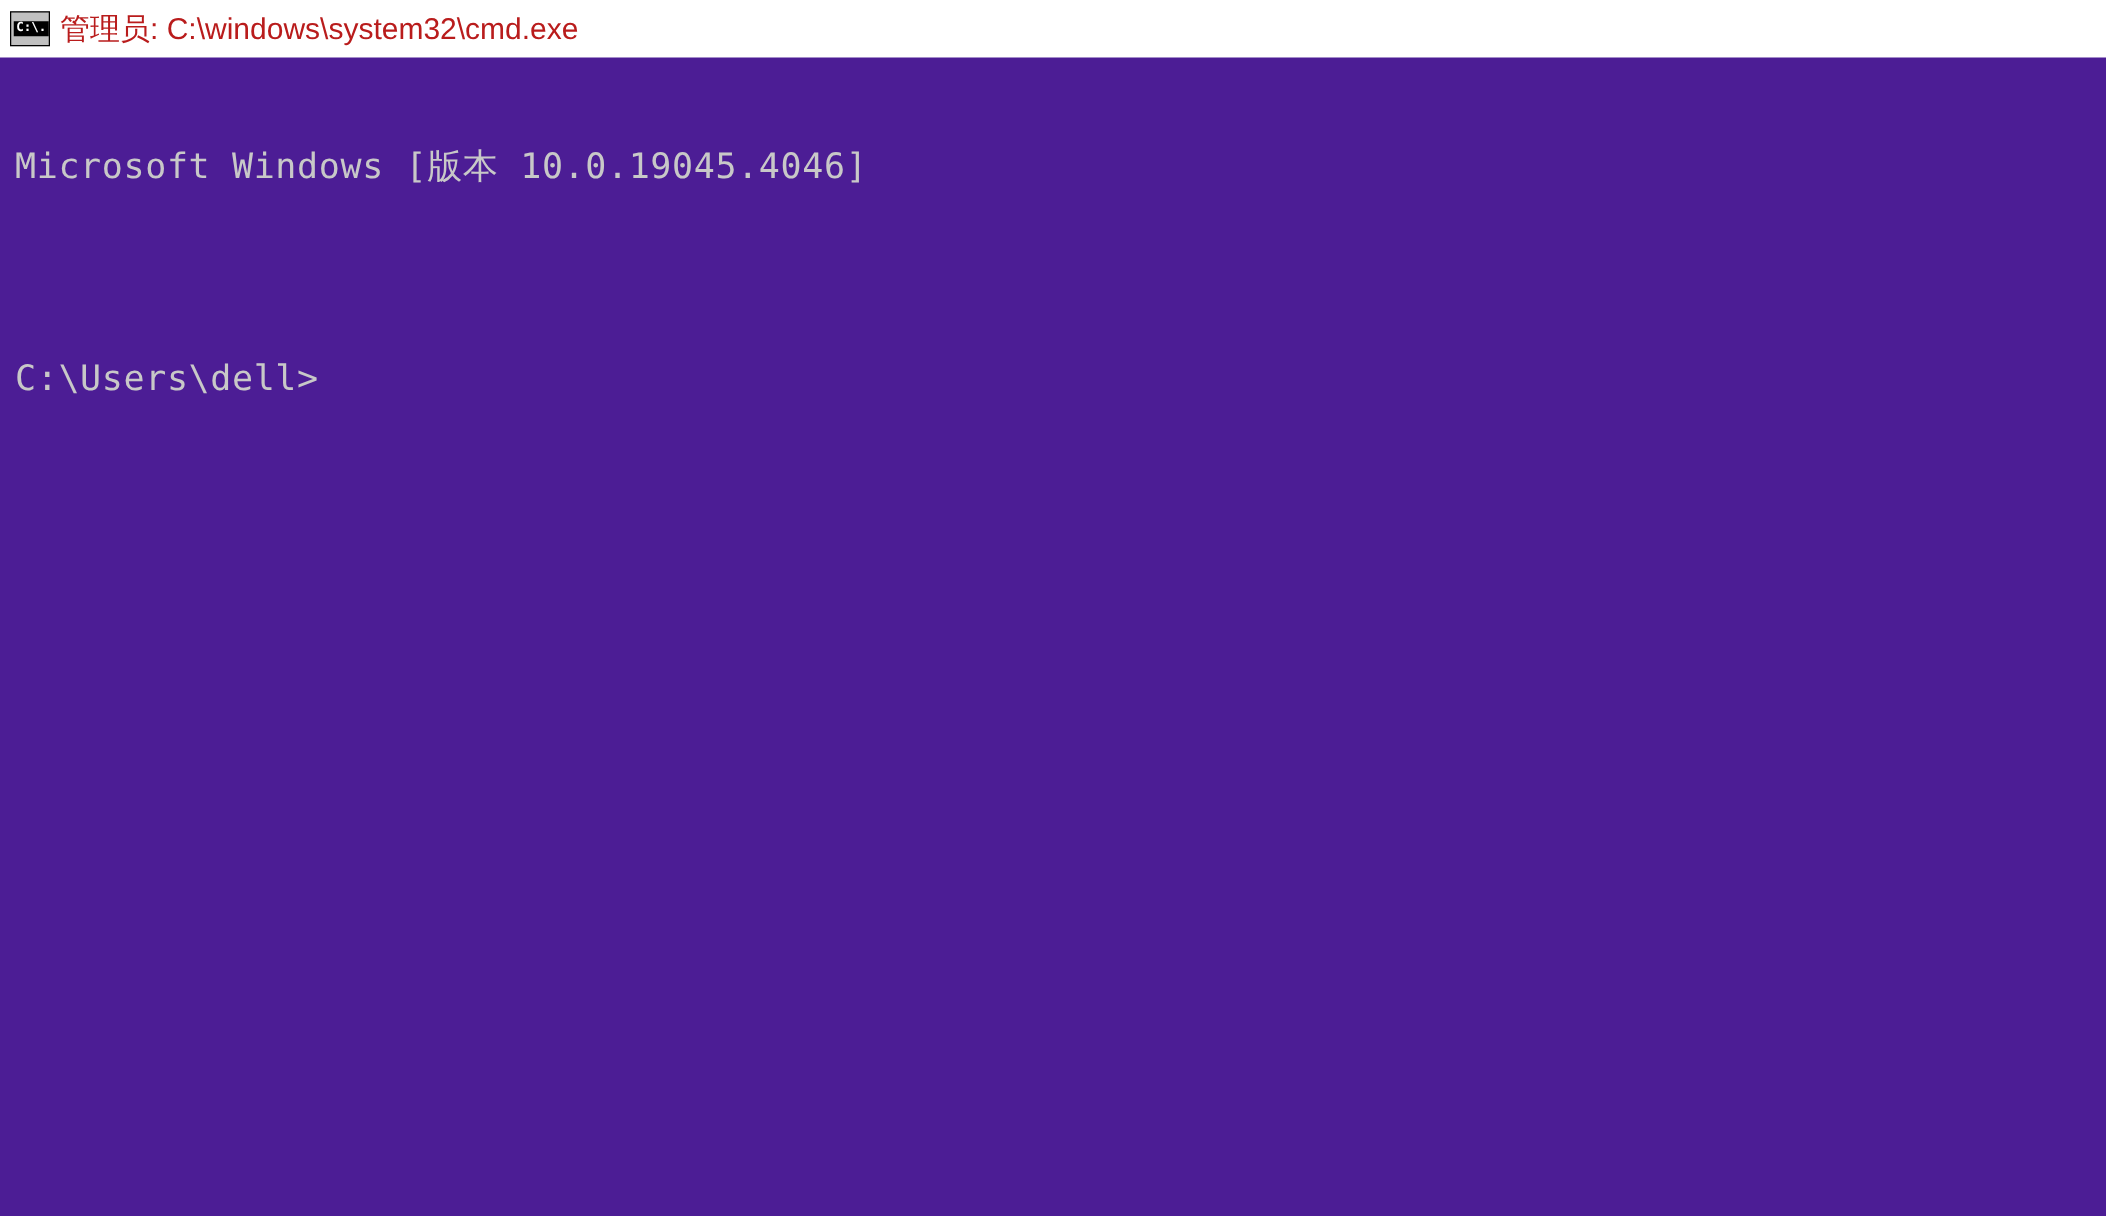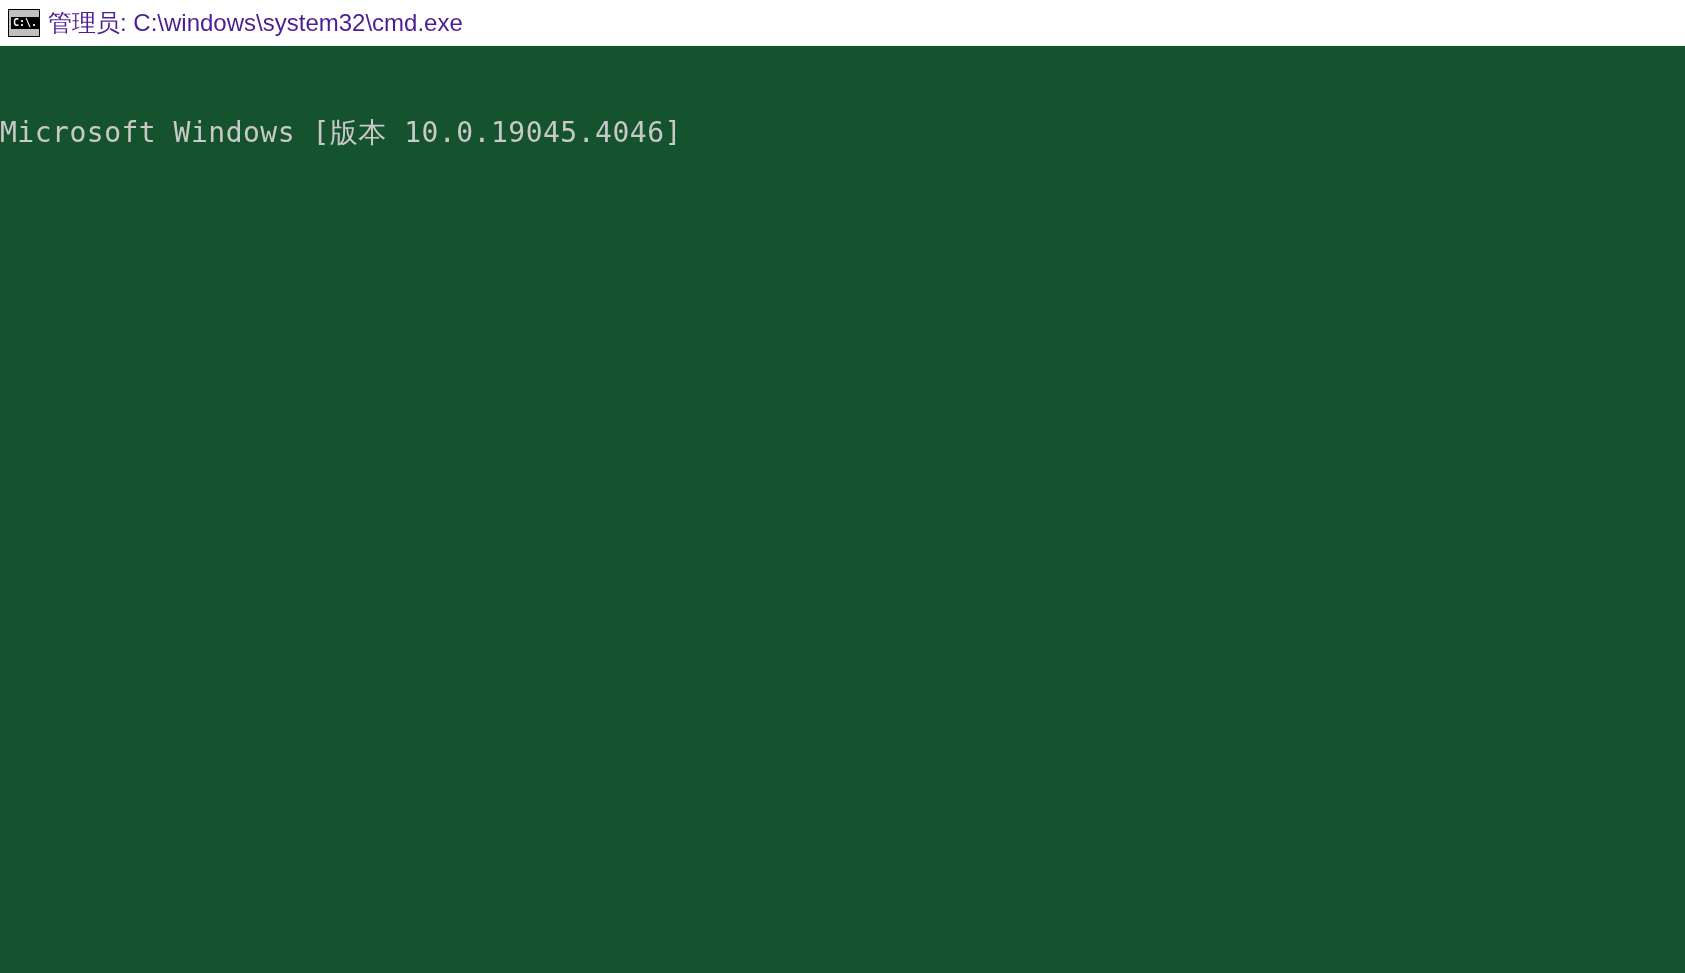--- a/index.html
+++ b/index.html
@@ -37,32 +37,32 @@
       background: #000000;
       color: #ffffff;
       font-size: 10px;
       font-weight: bold;
       font-family: "Consolas", monospace;
       padding: 0 2px;
       line-height: 12px;
     }
     .title-text {
       font-size: 24px;
-      color: #4c1d95;
+      color: #b91c1c;
       font-weight: 400;
     }
     .terminal {
       width: 100%;
       height: calc(973px - 46px);
-      background: #14532d;
+      background: #4c1d95;
       color: #c8c8c8;
       font-family: "NSimSun", "SimSun", "Consolas", monospace;
       font-size: 28px;
       line-height: 34px;
-      padding: 2px 0 0 0;
+      padding: 2px 0 0 12px;
       white-space: pre;
       letter-spacing: 0.5px;
     }
     .terminal-line {
       display: block;
     }
     .prompt-line {
       display: flex;
       align-items: center;
     }
@@ -82,13 +82,17 @@
 <div class="titlebar">
   <div class="cmd-icon">
     <span class="cmd-icon-inner">C:\.</span>
   </div>
   <span class="title-text">管理员: C:\windows\system32\cmd.exe</span>
 </div>
 
 <div class="terminal">
   <span class="terminal-line">Microsoft Windows [版本 10.0.19045.4046]</span>
   <span class="terminal-line"></span>
+  <div class="prompt-line">
+    <span>C:\Users\dell&gt;</span>
+    <span class="cursor-area"></span>
+  </div>
 </div>
 
 </body></html>

